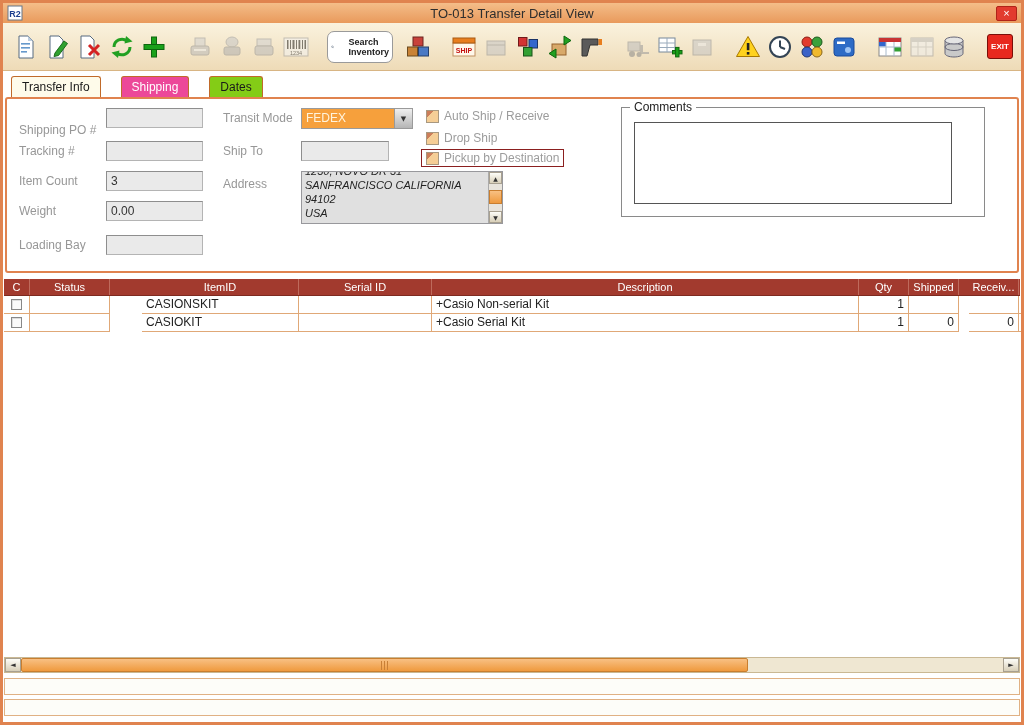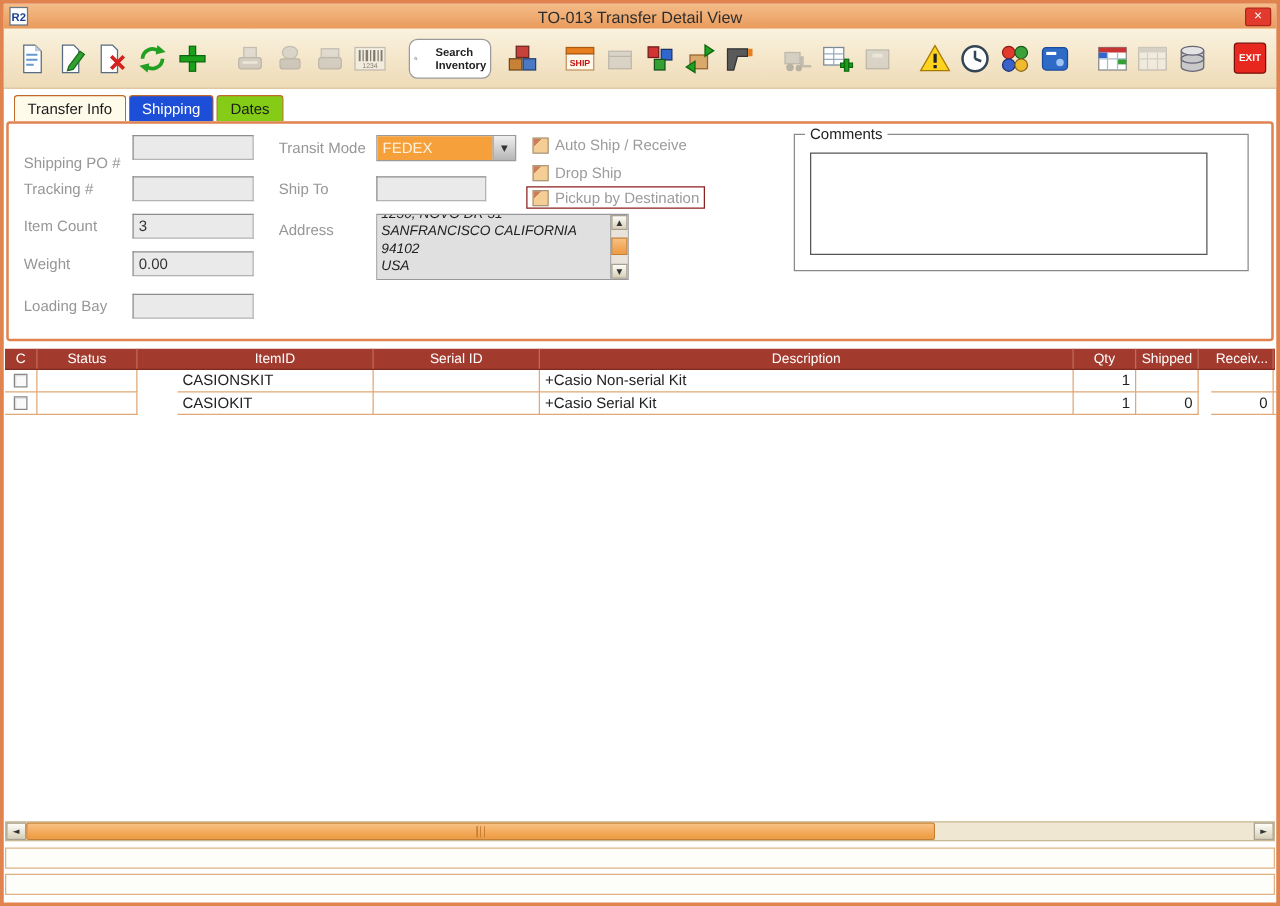--- a/index.html
+++ b/index.html
@@ -23,25 +23,25 @@
   .tb-btn{flex:0 0 auto;width:30px;height:42px;display:flex;align-items:center;justify-content:center;}
   .tb-btn svg{display:block;}
   .dis{filter:grayscale(1) opacity(.55);}
   .gap-s{flex:0 0 6px;} .gap-m{flex:0 0 12px;}
   .search-btn{flex:0 0 auto;width:66px;height:32px;background:#FFFFFF;border:1px solid #9A9A9A;border-radius:7px;
     display:flex;align-items:center;gap:14px;padding:2px 3px;}
   .search-txt{font-size:9px;font-weight:bold;color:#222;line-height:10px;}
   .exit-btn{margin-left:auto;flex:0 0 auto;width:26px;height:25px;background:#E8281E;border:1px solid #7A0E08;
     border-radius:3px;color:#FFF;font-size:8px;font-weight:bold;display:flex;align-items:center;justify-content:center;}
   
-  .tabbar{position:absolute;left:8px;top:73px;height:21px;display:flex;gap:2px;align-items:flex-end;}
+  .tabbar{position:absolute;left:8px;top:73px;height:21px;display:flex;gap:20px;align-items:flex-end;}
   .tab{height:21px;line-height:20px;padding:0 10px;font-size:12px;border:1px solid #C06A2A;border-bottom:none;
     border-radius:3px 3px 0 0;cursor:pointer;}
   .tab-info{background:#FEFBEA;color:#1A1A1A;}
-  .tab-active{background:#1d4ed8;color:#FFFFFF;}
+  .tab-active{background:#ec4899;color:#FFFFFF;}
   .tab-dates{background:#84cc16;color:#1A1A1A;}
   
   .panel{position:absolute;left:2px;right:2px;top:94px;height:176px;border:2px solid #E0834F;border-radius:3px;background:#FFF;}
   .lbl{position:absolute;font-size:12px;color:#979797;white-space:nowrap;}
   .fld{position:absolute;width:97px;height:20px;background:#EAEAEA;border:1px solid #B4B4B4;
     border-top-color:#8E8E8E;border-left-color:#8E8E8E;font-size:12px;color:#333;padding:2px 4px;}
   .combo{position:absolute;width:112px;height:21px;display:flex;border:1px solid #9A9A9A;}
   .combo-val{flex:1;background:#F6A03C;color:#FFF3DC;font-size:12px;padding:2px 4px;overflow:hidden;}
   .combo-btn{width:18px;background:linear-gradient(#EFEFEF,#B5B5B5);border-left:1px solid #999;
     display:flex;align-items:center;justify-content:center;font-size:7px;color:#333;font-family:"DejaVu Sans",sans-serif;}
@@ -50,21 +50,21 @@
   .addr-clip{display:block;margin-top:-8px;}
   .addr-scroll{width:14px;display:flex;flex-direction:column;background:#E8E4DC;border-left:1px solid #AAA;}
   .vs-btn{height:12px;background:linear-gradient(#FDFDF8,#D8CFB8);border:1px solid #A8A090;font-size:6px;
     display:flex;align-items:center;justify-content:center;color:#333;font-family:"DejaVu Sans",sans-serif;}
   .vs-sp1{height:6px;} .vs-thumb{height:14px;background:linear-gradient(#F8C083,#EF9A3E);border:1px solid #C97E2F;}
   .vs-sp2{flex:1;}
   .cbrow{position:absolute;display:flex;align-items:center;gap:5px;font-size:12px;color:#9C9C9C;white-space:nowrap;}
   .cbx{width:13px;height:13px;background:#F5CE96;border:1px solid #A89880;flex:0 0 auto;
     background-image:linear-gradient(135deg, rgba(170,60,40,.55) 0 28%, transparent 28%);}
   .cb-outline{border:1px solid #8B1F1F;padding:1px 4px;}
-  .cgroup{position:absolute;left:628px;top:8px;width:364px;height:110px;border:1px solid #8A8A8A;}
+  .cgroup{position:absolute;left:614px;top:8px;width:364px;height:110px;border:1px solid #8A8A8A;}
   .cgroup .legend{position:absolute;top:-8px;left:8px;background:#FFF;padding:0 4px;font-size:12px;color:#222;}
   .ctext{position:absolute;left:12px;top:14px;width:318px;height:82px;border:1px solid #555;background:#FFF;
     font-size:12px;color:#222;padding:2px;}
   
   .grid{position:absolute;left:1px;right:1px;top:276px;bottom:71px;background:#FFF;}
   .grow{display:flex;width:100%;}
   .ghead{height:17px;background:#A23A2E;border-bottom:1px solid #7E2A20;}
   .ghead .gc{color:#FFF;font-size:11px;line-height:16px;text-align:center;border-right:1px solid #BE6A5C;overflow:hidden;white-space:nowrap;}
   .gbody-row{height:18px;}
   .gbody-row .gc{font-size:12px;line-height:17px;color:#222;border-right:1px solid #E0A877;border-bottom:1px solid #E0A877;

